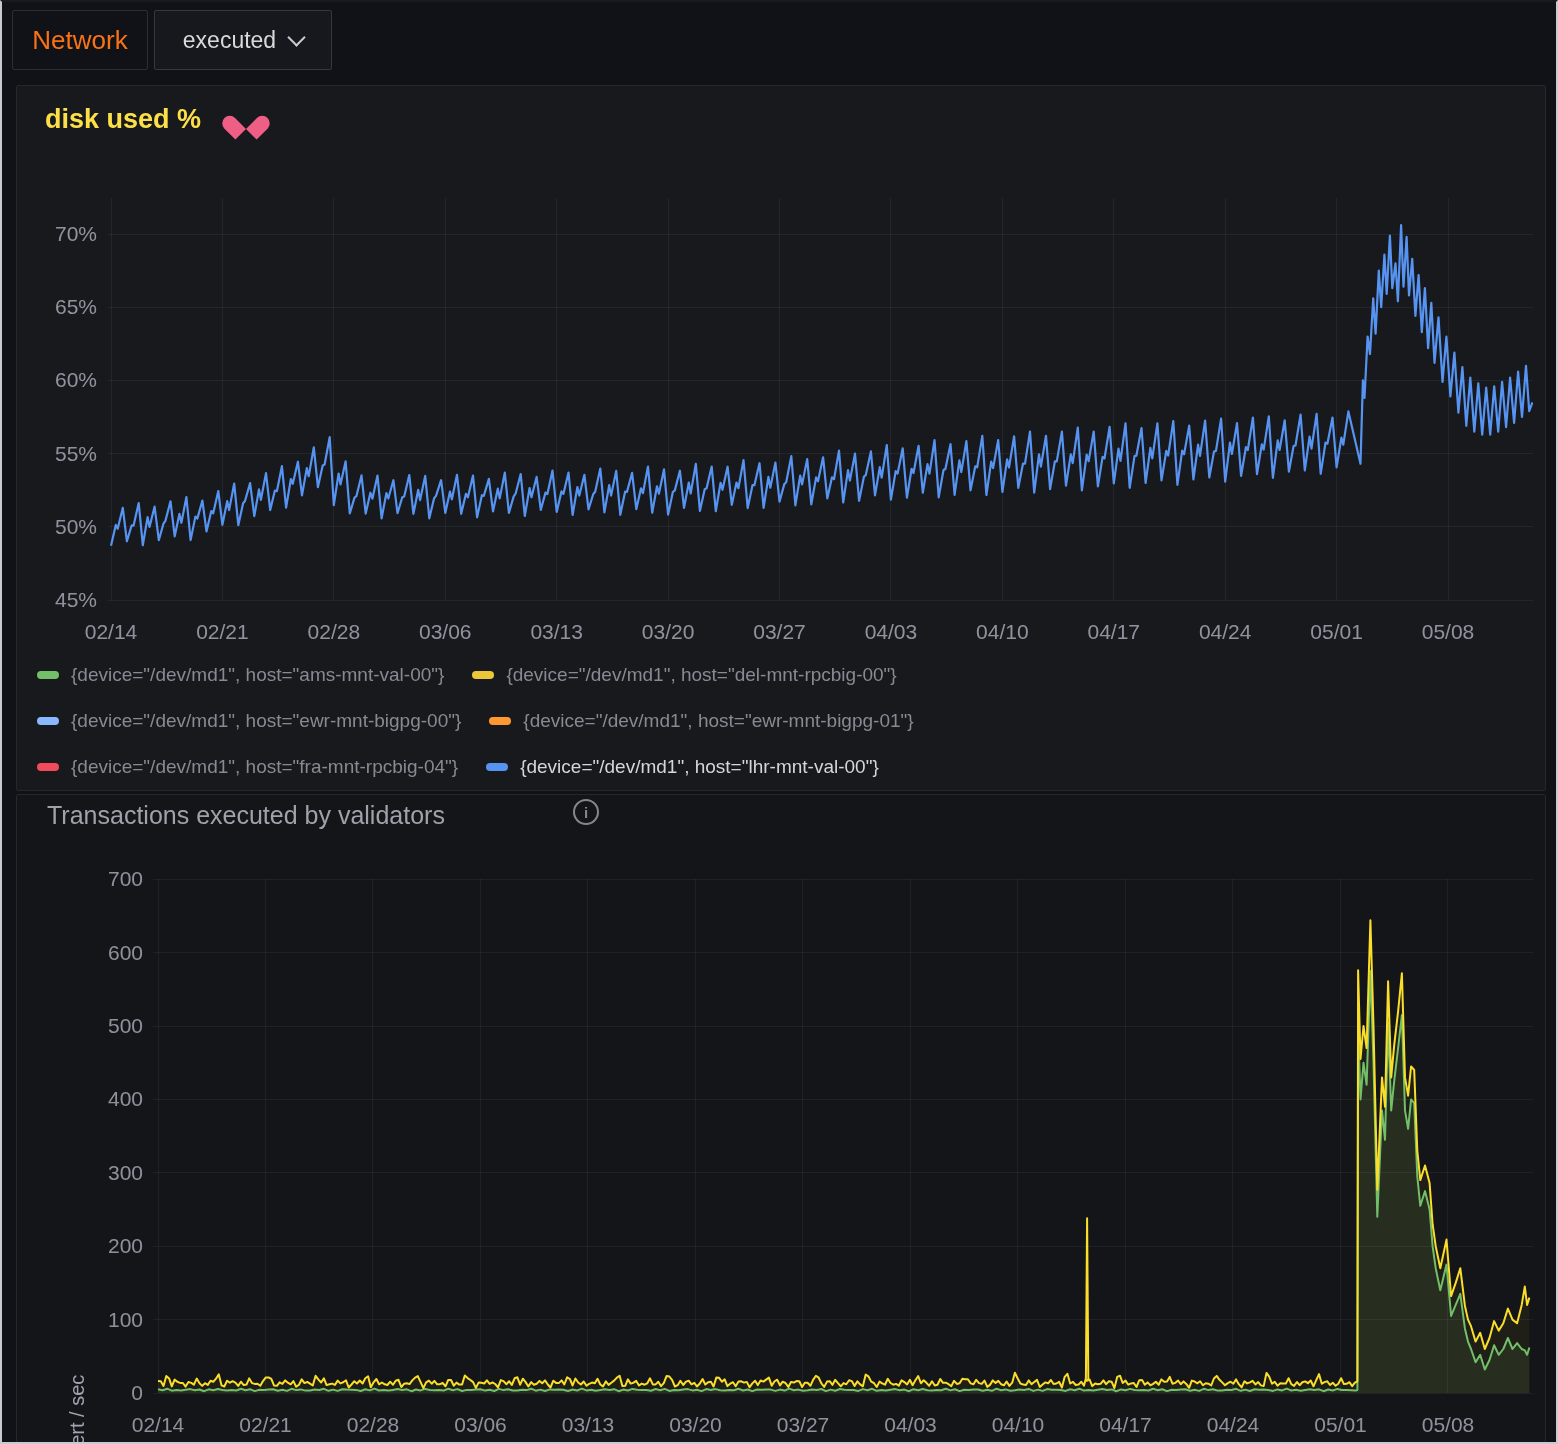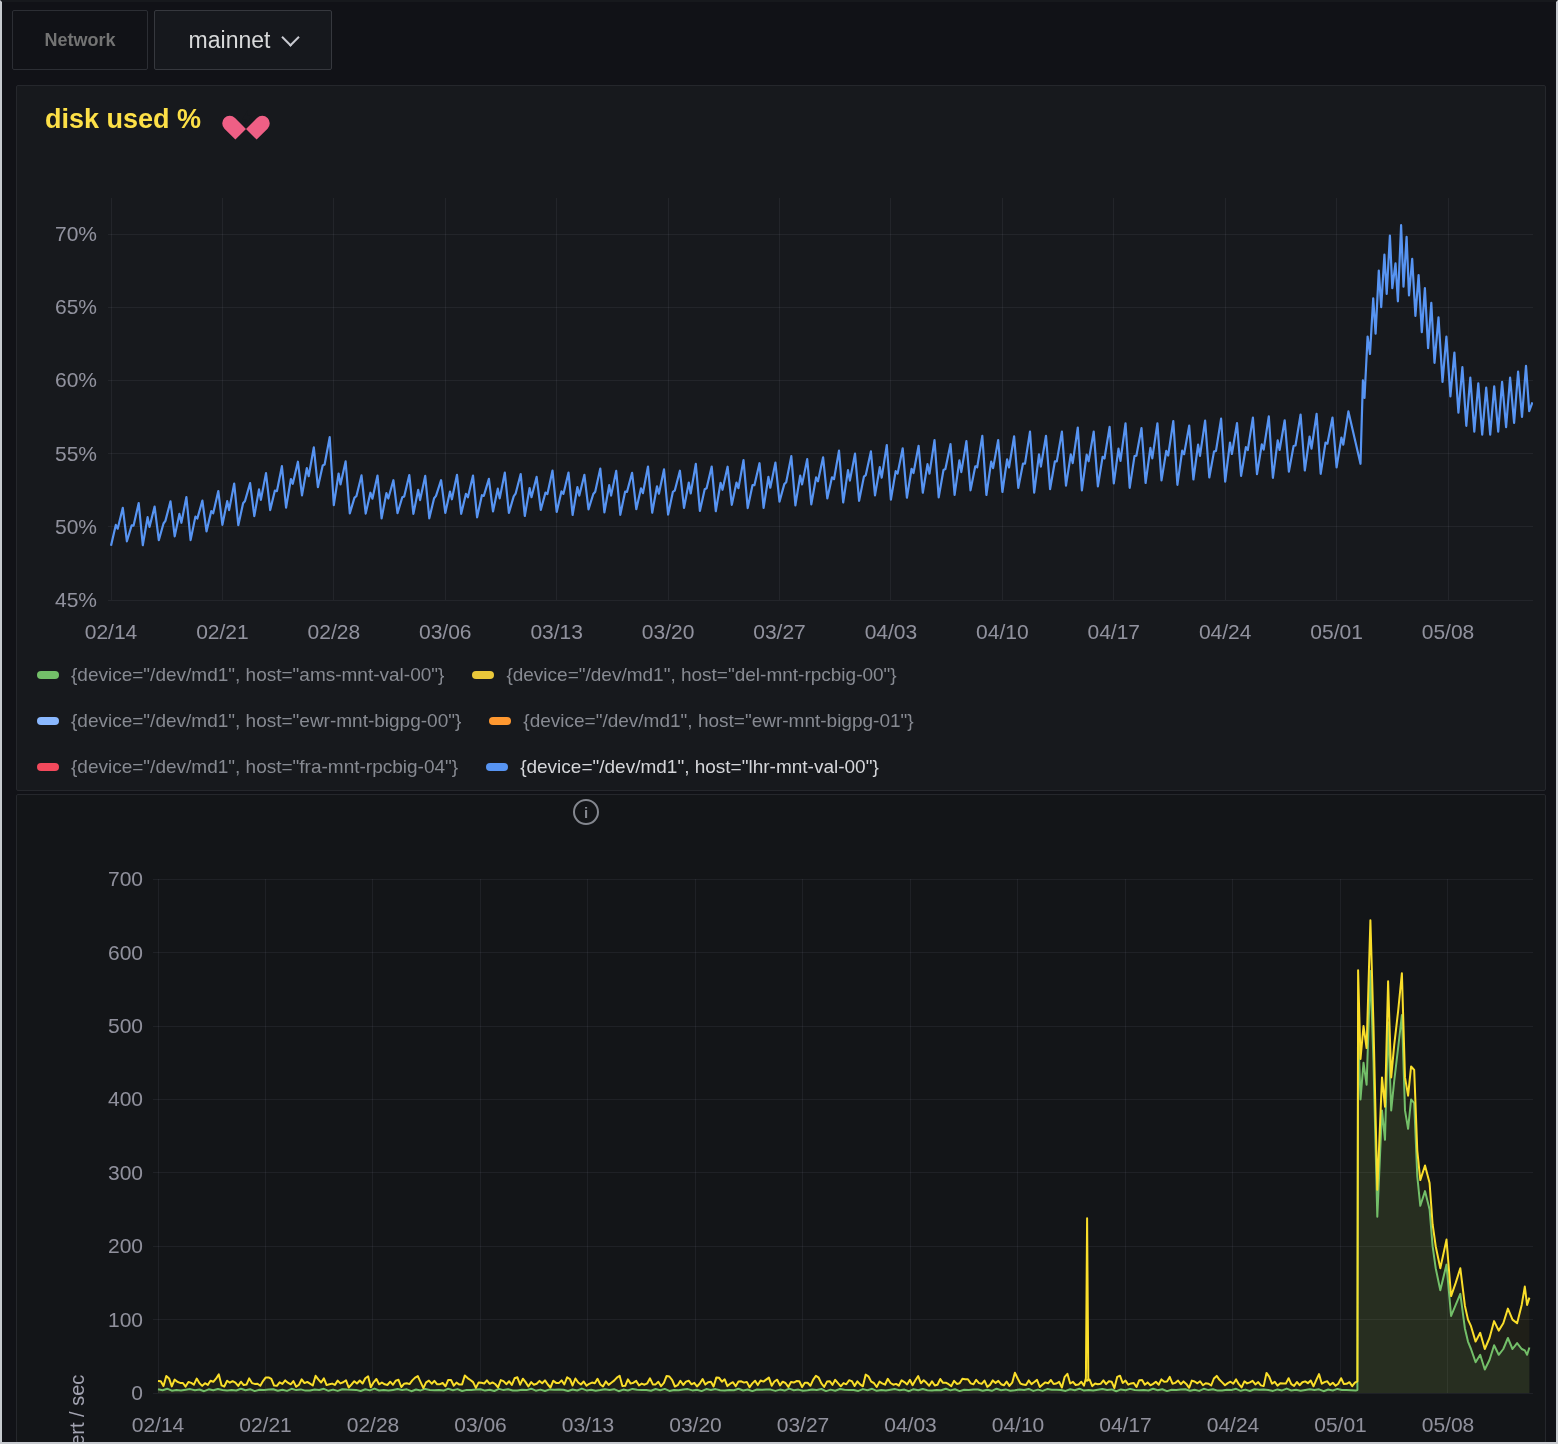--- a/index.html
+++ b/index.html
@@ -8,21 +8,21 @@
     position:relative;width:1558px;height:1444px;box-sizing:border-box;
     background:#111217;overflow:hidden;
     border-left:2px solid #c7cacf;border-right:2px solid #c7cacf;
     border-bottom:2px solid #c7cacf;border-top:2px solid #17191d;
   }
   
   .varbox{position:absolute;top:8px;height:60px;box-sizing:border-box;border-radius:2px;
     display:flex;align-items:center;justify-content:center;}
   .varbox.labelbox{left:10px;width:136px;border:1px solid #2c2e34;background:#111217;}
   .varbox.valuebox{left:152px;width:178px;border:1px solid #36383e;background:#16181d;cursor:pointer;}
-  .var-label{color:#737373;font-size:18px;font-weight:700;}
+  .var-label{color:#f97316;font-size:26px;font-weight:400;}
   .var-value{color:#d8d9da;font-size:23px;font-weight:500;margin-right:14px;}
   .chevron{width:11px;height:11px;border-right:2px solid #c9cad1;border-bottom:2px solid #c9cad1;
     transform:rotate(45deg);margin-top:-6px;}
   
   .panel{position:absolute;left:14px;width:1530px;box-sizing:border-box;border:1px solid #25272c;border-radius:2px;}
   #panel-disk{top:83px;height:706px;background:#17191d;}
   #panel-tx{top:792px;height:649px;background:#131518;}
   .panel-title{position:absolute;white-space:nowrap;cursor:pointer;}
   #panel-disk .panel-title{left:28px;top:18px;font-size:27px;font-weight:700;color:#fde047;}
   #panel-tx .panel-title{left:30px;top:6px;font-size:25px;font-weight:500;color:#9fa2aa;}
@@ -54,21 +54,21 @@
 </head>
 <body>
 
 <div id="screen">
 
   <div>
     <div class="varbox labelbox">
       <span class="var-label">Network</span>
     </div>
     <div class="varbox valuebox">
-      <span class="var-value">mainnet</span>
+      <span class="var-value">executed</span>
       <span class="chevron"></span>
     </div>
   </div>
 
   <div class="panel" id="panel-disk">
     <div class="panel-title">disk used %</div>
     <div class="heart" title="alerting">
       <span class="bolt"></span>
     </div>
     <svg id="chart1" class="chart-svg" width="1530" height="706">
@@ -147,20 +147,21 @@
           </div>
           <div class="lg-item">
             <span class="swatch" style="background: rgb(87, 148, 242);"></span>
             <span class="lg-text active">{device="/dev/md1", host="lhr-mnt-val-00"}</span>
           </div>
         </div>
       </div>
   </div>
 
   <div class="panel" id="panel-tx">
+    <div class="panel-title">Transactions executed by validators</div>
     <div class="info-icon">i</div>
     <svg id="chart2" class="chart-svg" width="1530" height="649">
         <line x1="136" x2="1516" y1="598" y2="598" stroke="rgba(204,204,220,0.07)" stroke-width="1" shape-rendering="crispEdges"></line>
         <line x1="136" x2="1516" y1="524.6" y2="524.6" stroke="rgba(204,204,220,0.07)" stroke-width="1" shape-rendering="crispEdges"></line>
         <line x1="136" x2="1516" y1="451.2" y2="451.2" stroke="rgba(204,204,220,0.07)" stroke-width="1" shape-rendering="crispEdges"></line>
         <line x1="136" x2="1516" y1="377.8" y2="377.8" stroke="rgba(204,204,220,0.07)" stroke-width="1" shape-rendering="crispEdges"></line>
         <line x1="136" x2="1516" y1="304.4" y2="304.4" stroke="rgba(204,204,220,0.07)" stroke-width="1" shape-rendering="crispEdges"></line>
         <line x1="136" x2="1516" y1="231" y2="231" stroke="rgba(204,204,220,0.07)" stroke-width="1" shape-rendering="crispEdges"></line>
         <line x1="136" x2="1516" y1="157.60000000000002" y2="157.60000000000002" stroke="rgba(204,204,220,0.07)" stroke-width="1" shape-rendering="crispEdges"></line>
         <line x1="136" x2="1516" y1="84.20000000000005" y2="84.20000000000005" stroke="rgba(204,204,220,0.07)" stroke-width="1" shape-rendering="crispEdges"></line>

